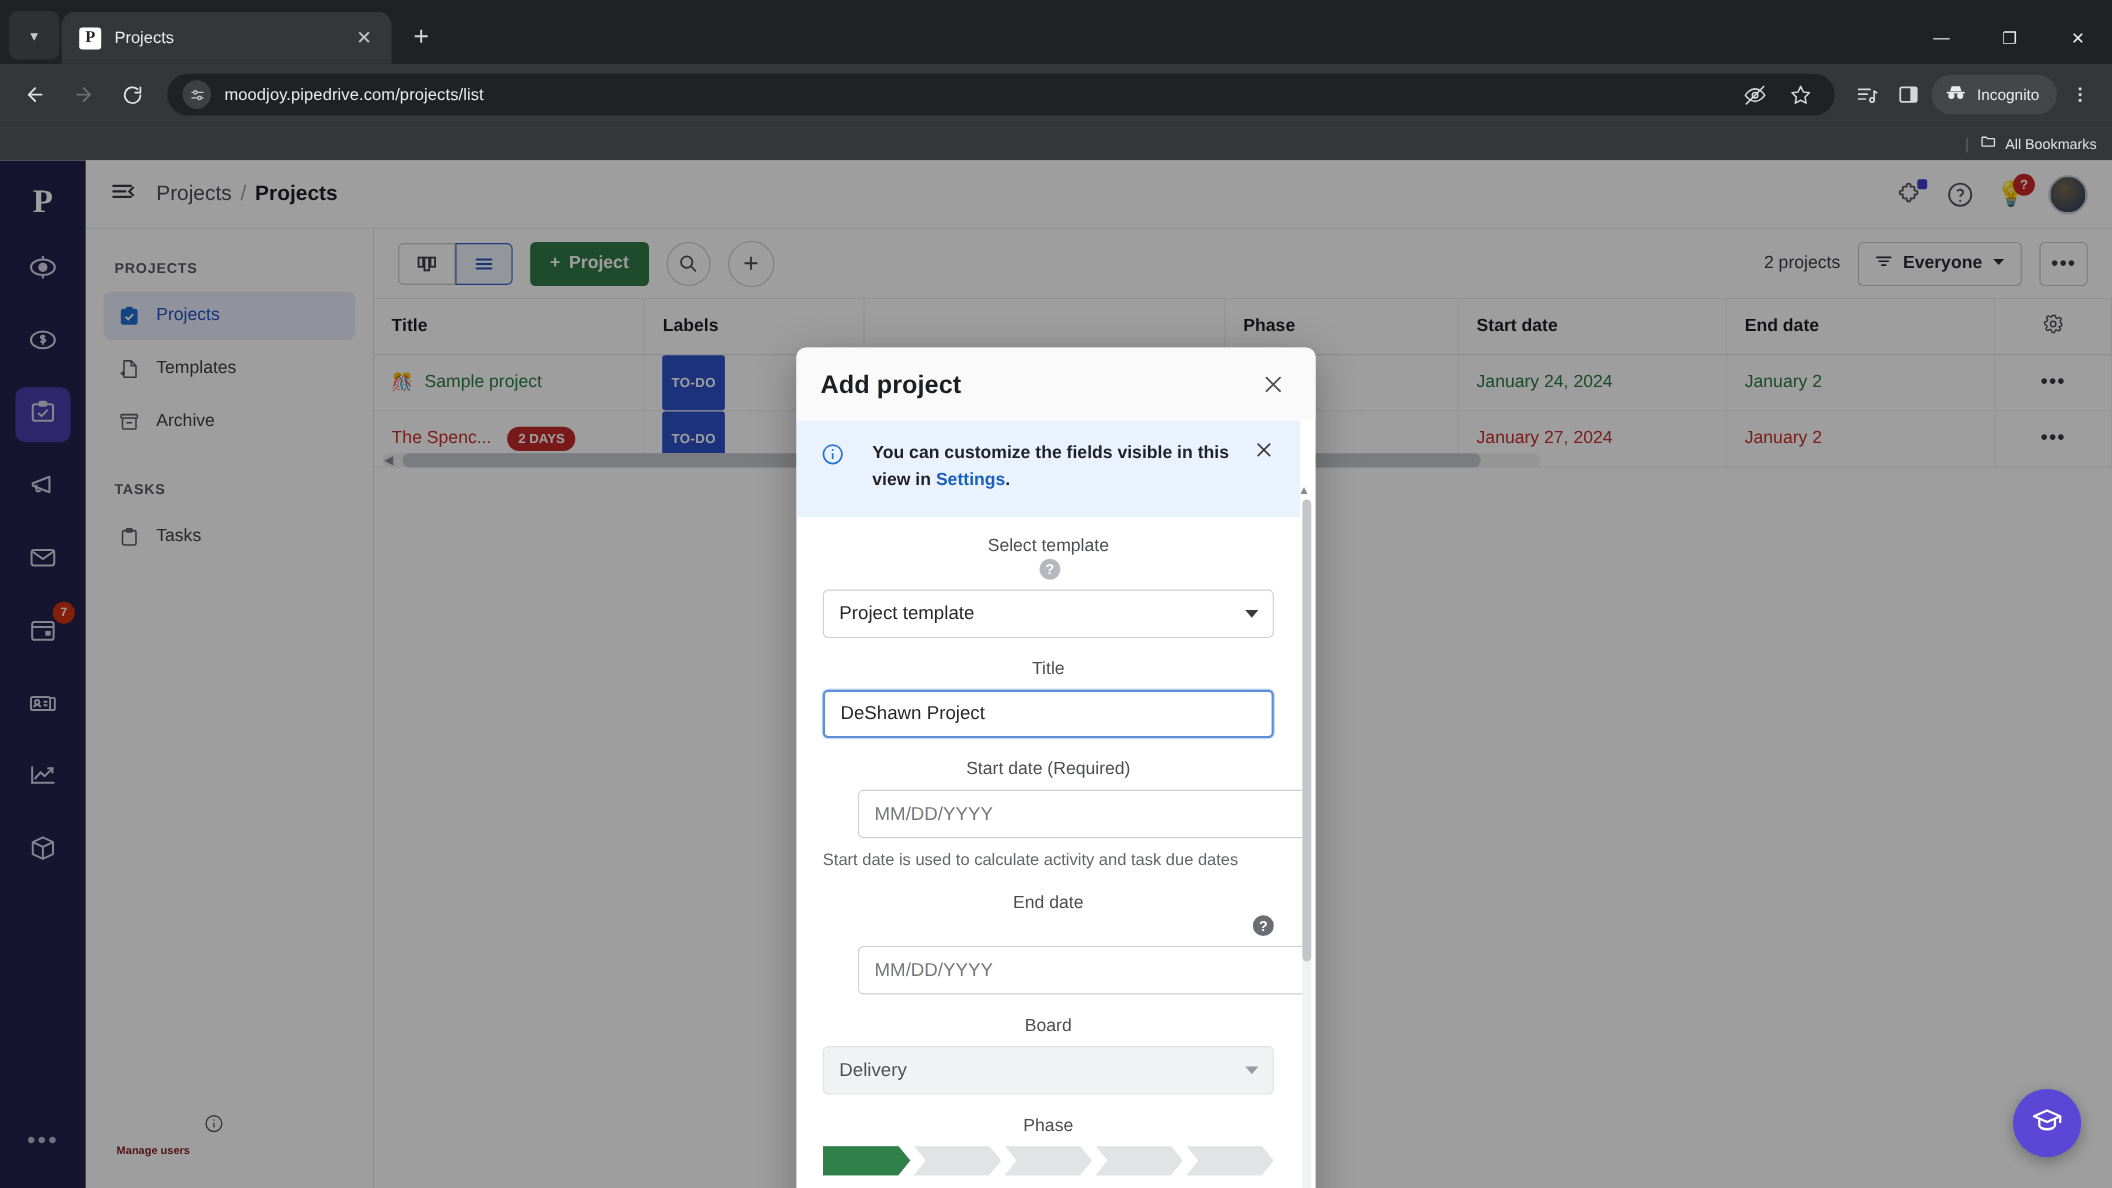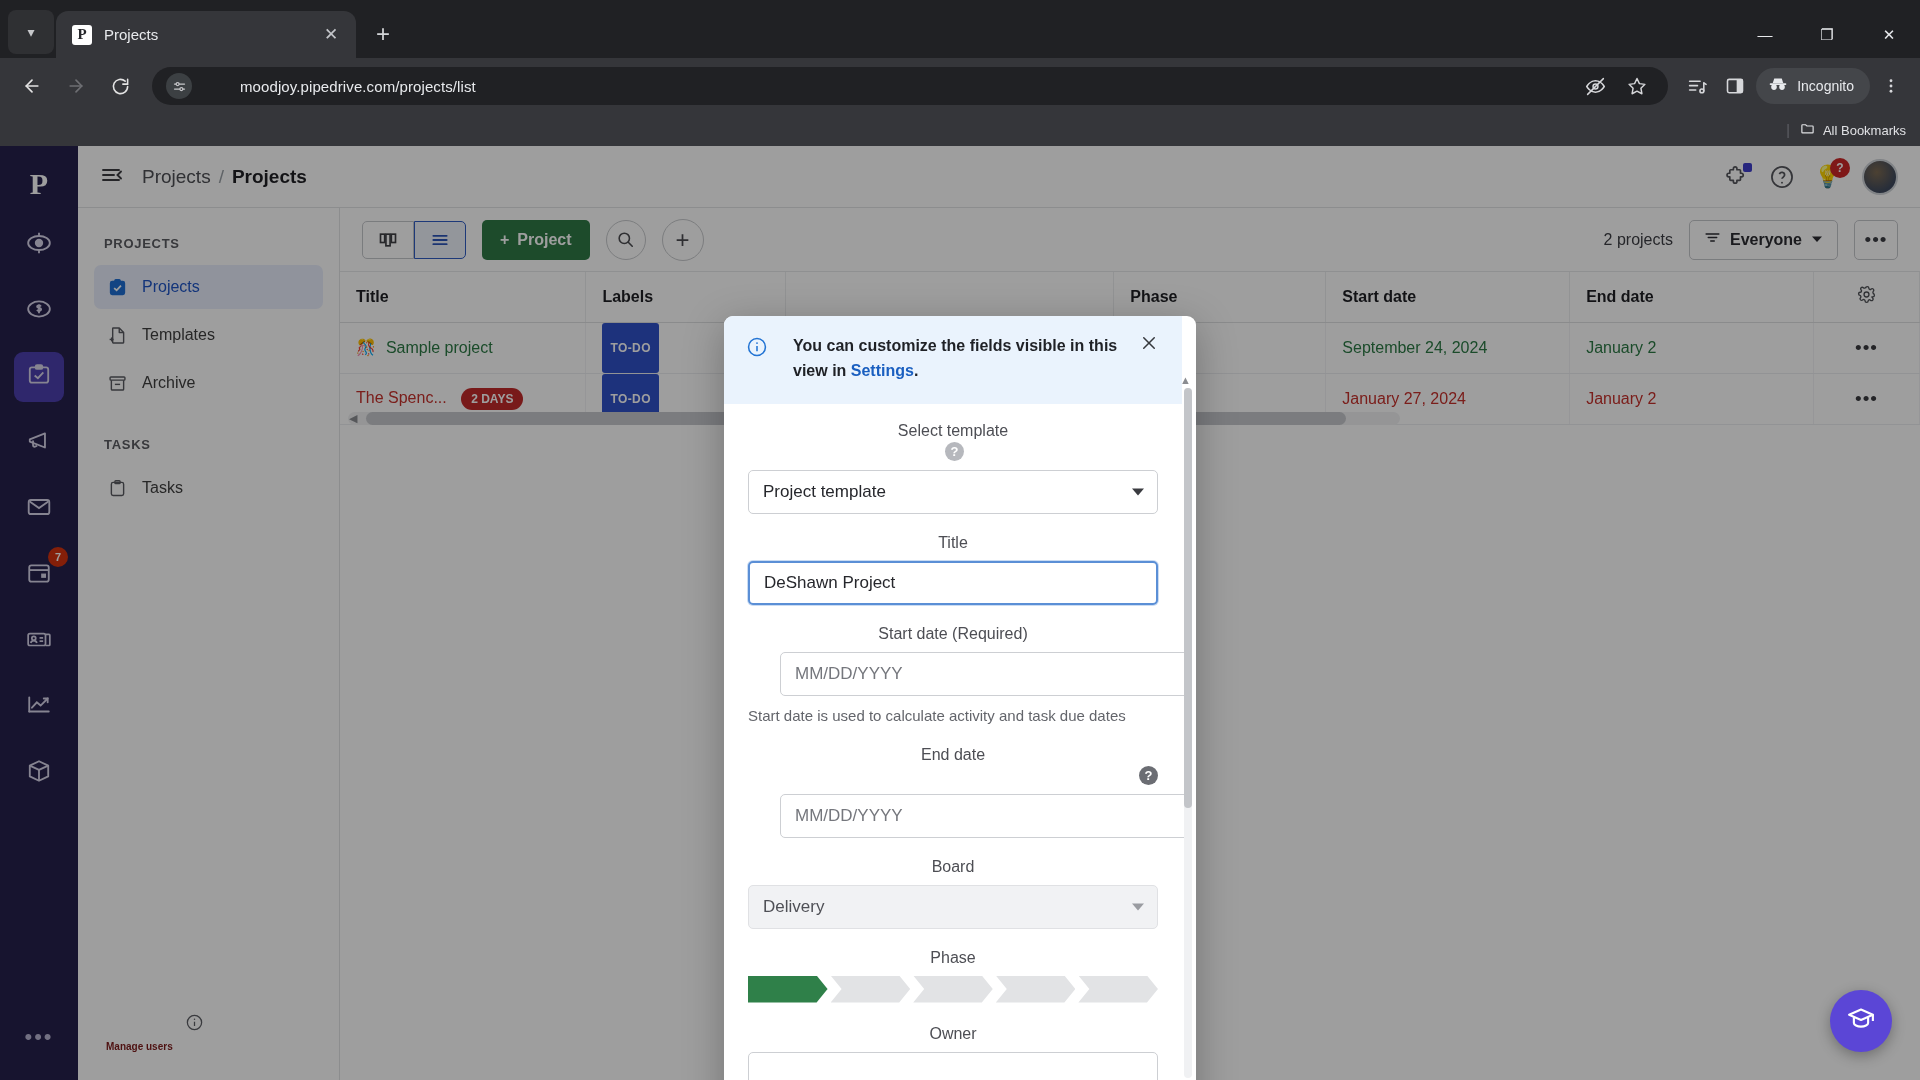--- a/index.html
+++ b/index.html
@@ -51,21 +51,21 @@
   .navbtn { width: 40px; height: 40px; border-radius: 50%; display: flex;
     align-items: center; justify-content: center; color: #e3e3e3; font-size: 20px; }
   .navbtn.disabled { color: #6e6f73; }
   .omnibox {
     flex: 1; height: 38px; background: #202124; border-radius: 19px;
     display: flex; align-items: center; padding: 0 8px 0 14px; gap: 12px;
     margin: 0 8px;
   }
   .omni-icon { width: 26px; height: 26px; border-radius: 50%; background: #3c4043;
     display: flex; align-items: center; justify-content: center; }
-  .url { color: #e8eaed; font-size: 15px; flex: 1; letter-spacing: .1px; margin-left: 36px; }
+  .url { color: #e8eaed; font-size: 15px; flex: 1; letter-spacing: .1px; }
   .omni-right { display: flex; align-items: center; gap: 8px; padding-right: 6px; }
   .tb-icon { width: 34px; height: 34px; display: flex; align-items: center;
     justify-content: center; color: #d6d7da; }
   .incognito-pill {
     height: 36px; background: #44464a; border-radius: 18px; display: flex;
     align-items: center; gap: 9px; padding: 0 16px 0 12px; color: #e8eaed; font-size: 14px;
   }
   .bookmarkbar {
     height: 32px; background: #35363a; display: flex; align-items: center;
     justify-content: flex-end; padding-right: 14px; gap: 10px;
@@ -676,21 +676,21 @@
                     <span class="title-cell">
                       <span>🎊</span>
                       <span class="cell-green">Sample project</span>
                     </span>
                   </td>
                   <td>
                     <span class="lbl-todo">TO-DO</span>
                   </td>
                   <td></td>
                   <td class="cell-green">Planning</td>
-                  <td class="cell-green">September 24, 2024</td>
+                  <td class="cell-green">January 24, 2024</td>
                   <td class="cell-green">January 2</td>
                   <td class="gear-col"><span class="row-dots">•••</span></td>
                 </tr>
                 <tr>
                   <td>
                     <span class="cell-red">The Spenc...</span>
                     <span class="days-pill">2 DAYS</span>
                   </td>
                   <td>
                     <span class="lbl-todo">TO-DO</span>
@@ -721,20 +721,29 @@
       <span>
         <svg width="30" height="30" viewBox="0 0 24 24" fill="none" stroke="#fff" stroke-width="1.7" stroke-linejoin="round">
             <path d="M2.5 8.6L12 4.4l9.5 4.2L12 12.8z"></path>
             <path d="M6.3 10.6v4.6c0 1.6 2.6 2.9 5.7 2.9s5.7-1.3 5.7-2.9v-4.6"></path>
             <line x1="21.5" y1="8.6" x2="21.5" y2="13.6"></line>
           </svg>
       </span>
     </div>
 
     <div class="modal">
+      <div class="modal-head">
+        <div class="modal-title">Add project</div>
+        <div class="modal-x">
+          <svg width="21" height="21" viewBox="0 0 24 24" fill="none" stroke="currentColor" stroke-width="1.9" stroke-linecap="round">
+              <line x1="5" y1="5" x2="19" y2="19"></line>
+              <line x1="19" y1="5" x2="5" y2="19"></line>
+            </svg>
+        </div>
+      </div>
 
       <div class="modal-body">
 
         <div class="banner">
           <span class="banner-ic">
             <svg width="22" height="22" viewBox="0 0 24 24" fill="none" stroke="currentColor" stroke-width="1.7">
                 <circle cx="12" cy="12" r="9.2"></circle>
                 <line x1="12" y1="11" x2="12" y2="16.6"></line>
                 <circle cx="12" cy="7.7" r="1" fill="currentColor" stroke="none"></circle>
               </svg>

